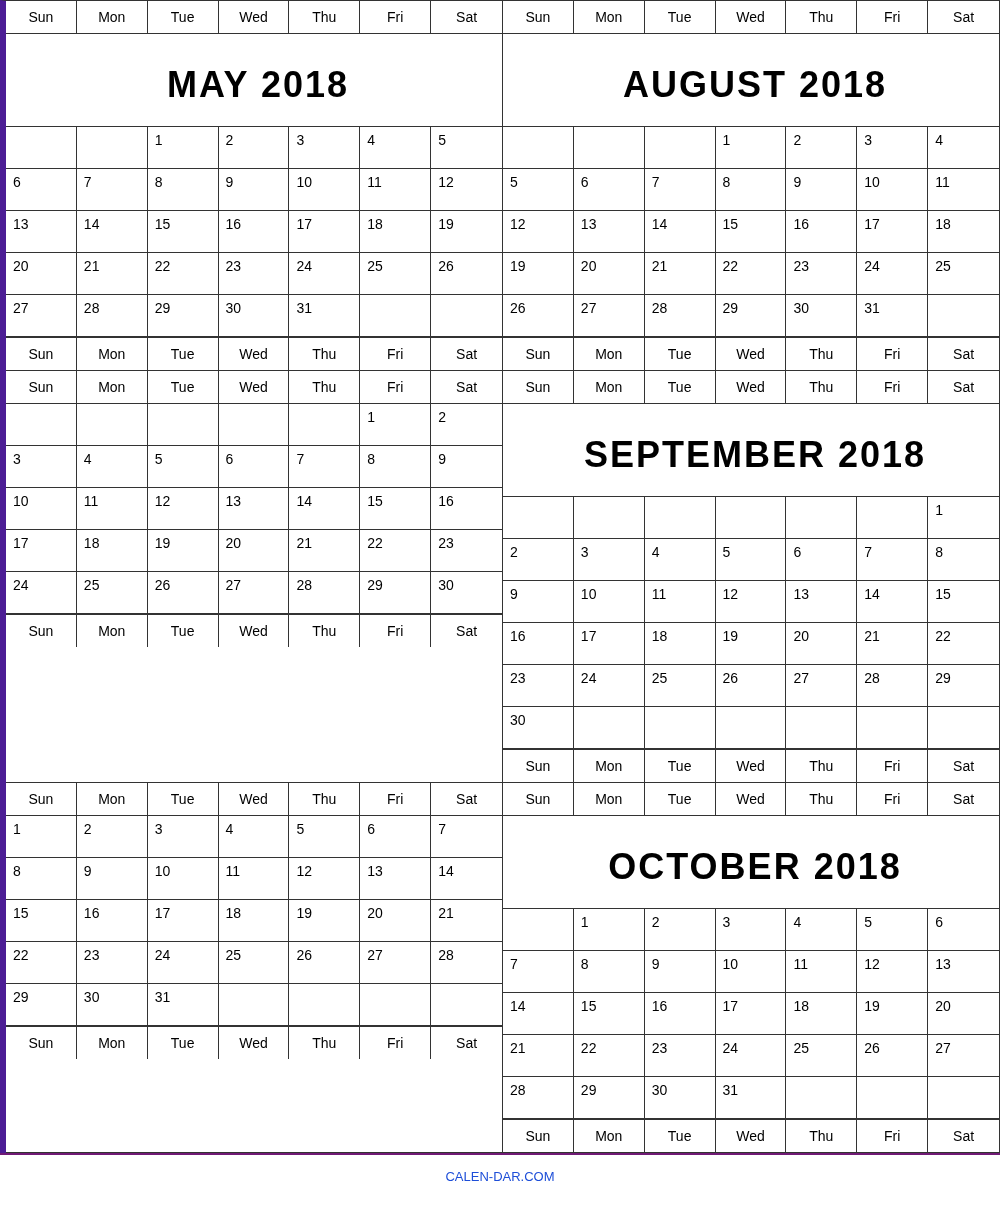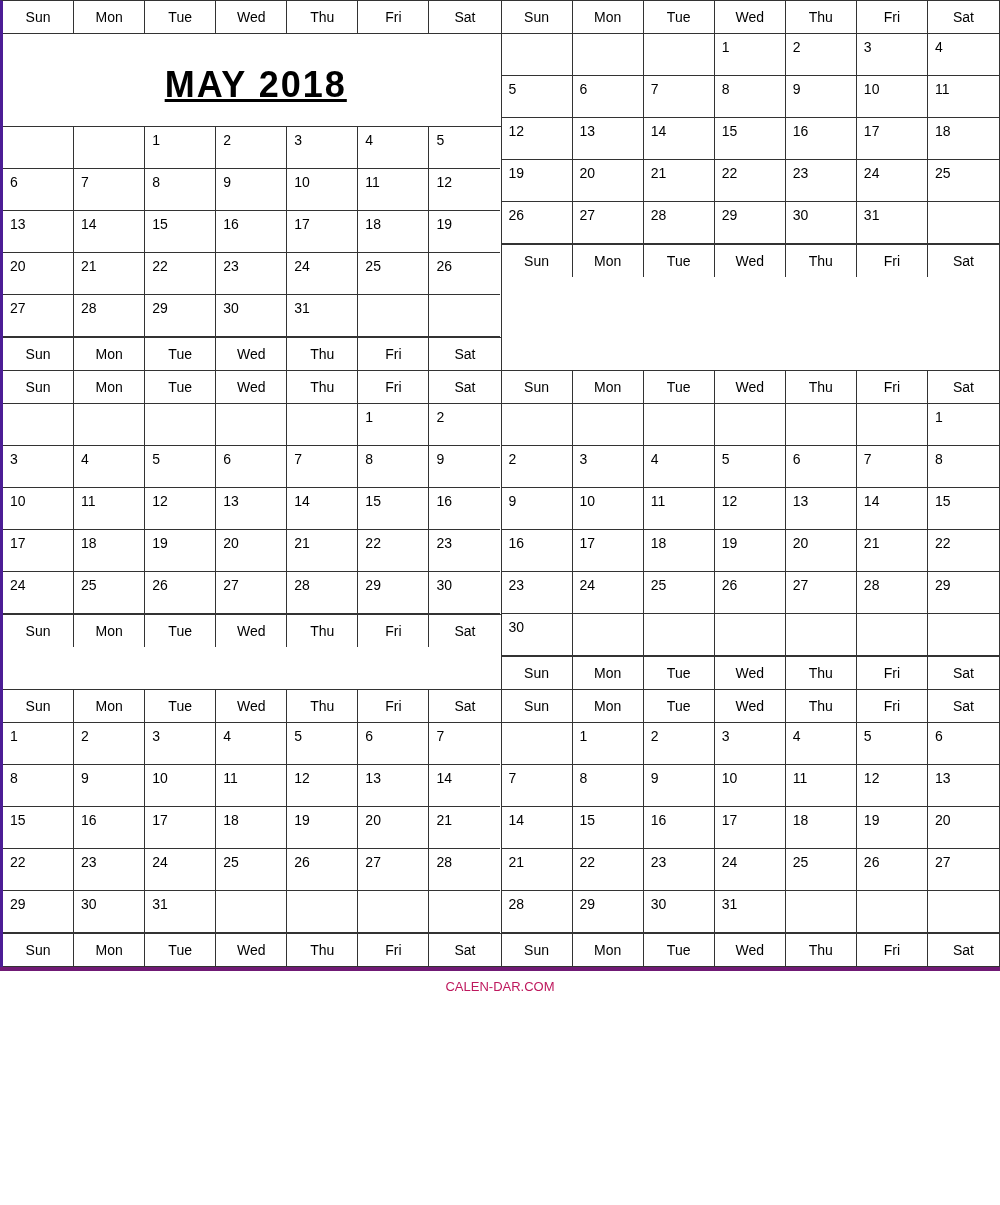--- a/index.html
+++ b/index.html
@@ -10,21 +10,21 @@
       min-height: 1205px;
     }
     .page {
       width: 1000px;
       padding: 0;
       background: #fff;
     }
     .calendar-grid {
       display: grid;
       grid-template-columns: 1fr 1fr;
-      border-left: 3px solid #4c1d95;
+      border-left: 6px solid #4c1d95;
       border-top: 1px solid #333;
     }
     .month-block {
       border-right: 1px solid #333;
       border-bottom: 1px solid #333;
     }
     .day-headers {
       display: grid;
       grid-template-columns: repeat(7, 1fr);
       border-bottom: 1px solid #333;
@@ -36,21 +36,20 @@
       font-weight: normal;
       border-right: 1px solid #333;
     }
     .day-header:last-child {
       border-right: none;
     }
     .month-title-area {
       text-align: center;
       padding: 30px 0 20px 8px;
       border-bottom: 1px solid #333;
-      text-decoration: underline;
     }
     .month-title {
       font-size: 36px;
       font-weight: bold;
       letter-spacing: 2px;
     }
     .days-grid {
       display: grid;
       grid-template-columns: repeat(7, 1fr);
     }
@@ -63,24 +62,24 @@
       vertical-align: top;
     }
     .day-cell:nth-child(7n) {
       border-right: none;
     }
     .day-cell.empty {
       background: #fff;
     }
     .footer {
       text-align: center;
-      padding: 8px;
+      padding: 14px;
       font-size: 13px;
-      color: #be185d;
-      border-top: 4px solid #701a75;
+      color: #1d4ed8;
+      border-top: 2px solid #701a75;
     }
     .bottom-day-headers {
       display: grid;
       grid-template-columns: repeat(7, 1fr);
       border-top: 1px solid #333;
       border-bottom: none;
     }
     .bottom-day-header {
       text-align: center;
       padding: 8px 0;
@@ -159,20 +158,23 @@
       <div class="month-block">
         <div class="day-headers">
           <div class="day-header">Sun</div>
           <div class="day-header">Mon</div>
           <div class="day-header">Tue</div>
           <div class="day-header">Wed</div>
           <div class="day-header">Thu</div>
           <div class="day-header">Fri</div>
           <div class="day-header">Sat</div>
         </div>
+        <div class="month-title-area">
+          <div class="month-title">AUGUST 2018</div>
+        </div>
         <div class="days-grid">
           <div class="day-cell empty"></div>
           <div class="day-cell empty"></div>
           <div class="day-cell empty"></div>
           <div class="day-cell">1</div>
           <div class="day-cell">2</div>
           <div class="day-cell">3</div>
           <div class="day-cell">4</div>
           <div class="day-cell">5</div>
           <div class="day-cell">6</div>
@@ -273,20 +275,23 @@
       <div class="month-block">
         <div class="day-headers">
           <div class="day-header">Sun</div>
           <div class="day-header">Mon</div>
           <div class="day-header">Tue</div>
           <div class="day-header">Wed</div>
           <div class="day-header">Thu</div>
           <div class="day-header">Fri</div>
           <div class="day-header">Sat</div>
         </div>
+        <div class="month-title-area">
+          <div class="month-title">SEPTEMBER 2018</div>
+        </div>
         <div class="days-grid">
           <div class="day-cell empty"></div>
           <div class="day-cell empty"></div>
           <div class="day-cell empty"></div>
           <div class="day-cell empty"></div>
           <div class="day-cell empty"></div>
           <div class="day-cell empty"></div>
           <div class="day-cell">1</div>
           <div class="day-cell">2</div>
           <div class="day-cell">3</div>
@@ -393,20 +398,23 @@
       </div>
       <div class="month-block">
         <div class="day-headers">
           <div class="day-header">Sun</div>
           <div class="day-header">Mon</div>
           <div class="day-header">Tue</div>
           <div class="day-header">Wed</div>
           <div class="day-header">Thu</div>
           <div class="day-header">Fri</div>
           <div class="day-header">Sat</div>
+        </div>
+        <div class="month-title-area">
+          <div class="month-title">OCTOBER 2018</div>
         </div>
         <div class="days-grid">
           <div class="day-cell empty"></div>
           <div class="day-cell">1</div>
           <div class="day-cell">2</div>
           <div class="day-cell">3</div>
           <div class="day-cell">4</div>
           <div class="day-cell">5</div>
           <div class="day-cell">6</div>
           <div class="day-cell">7</div>

